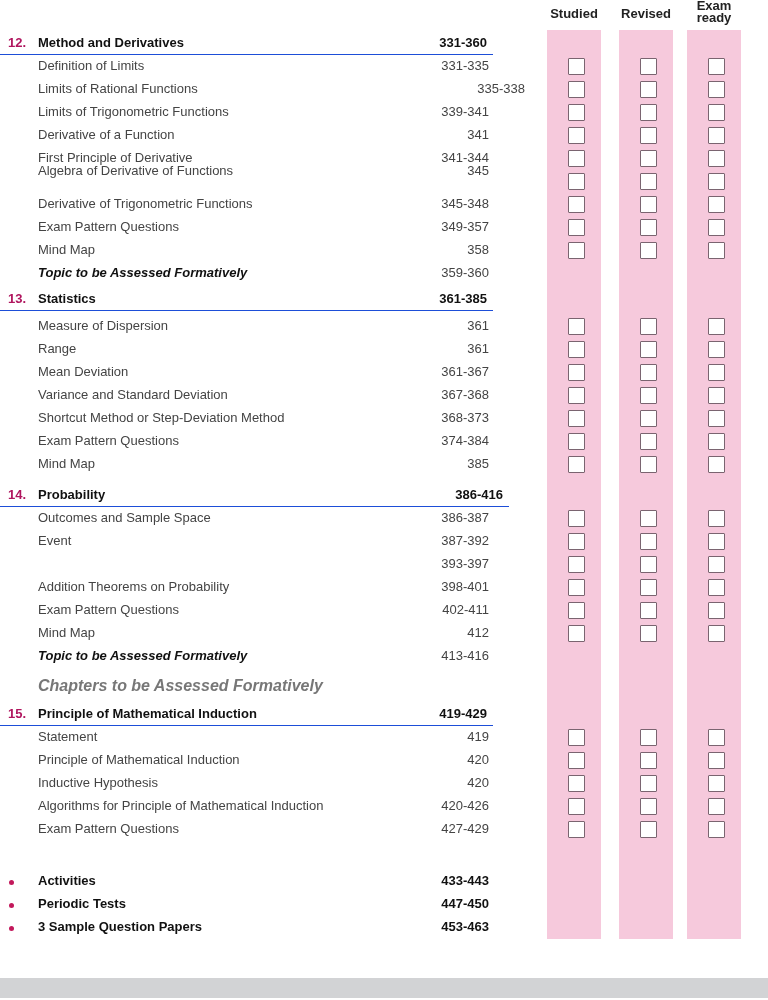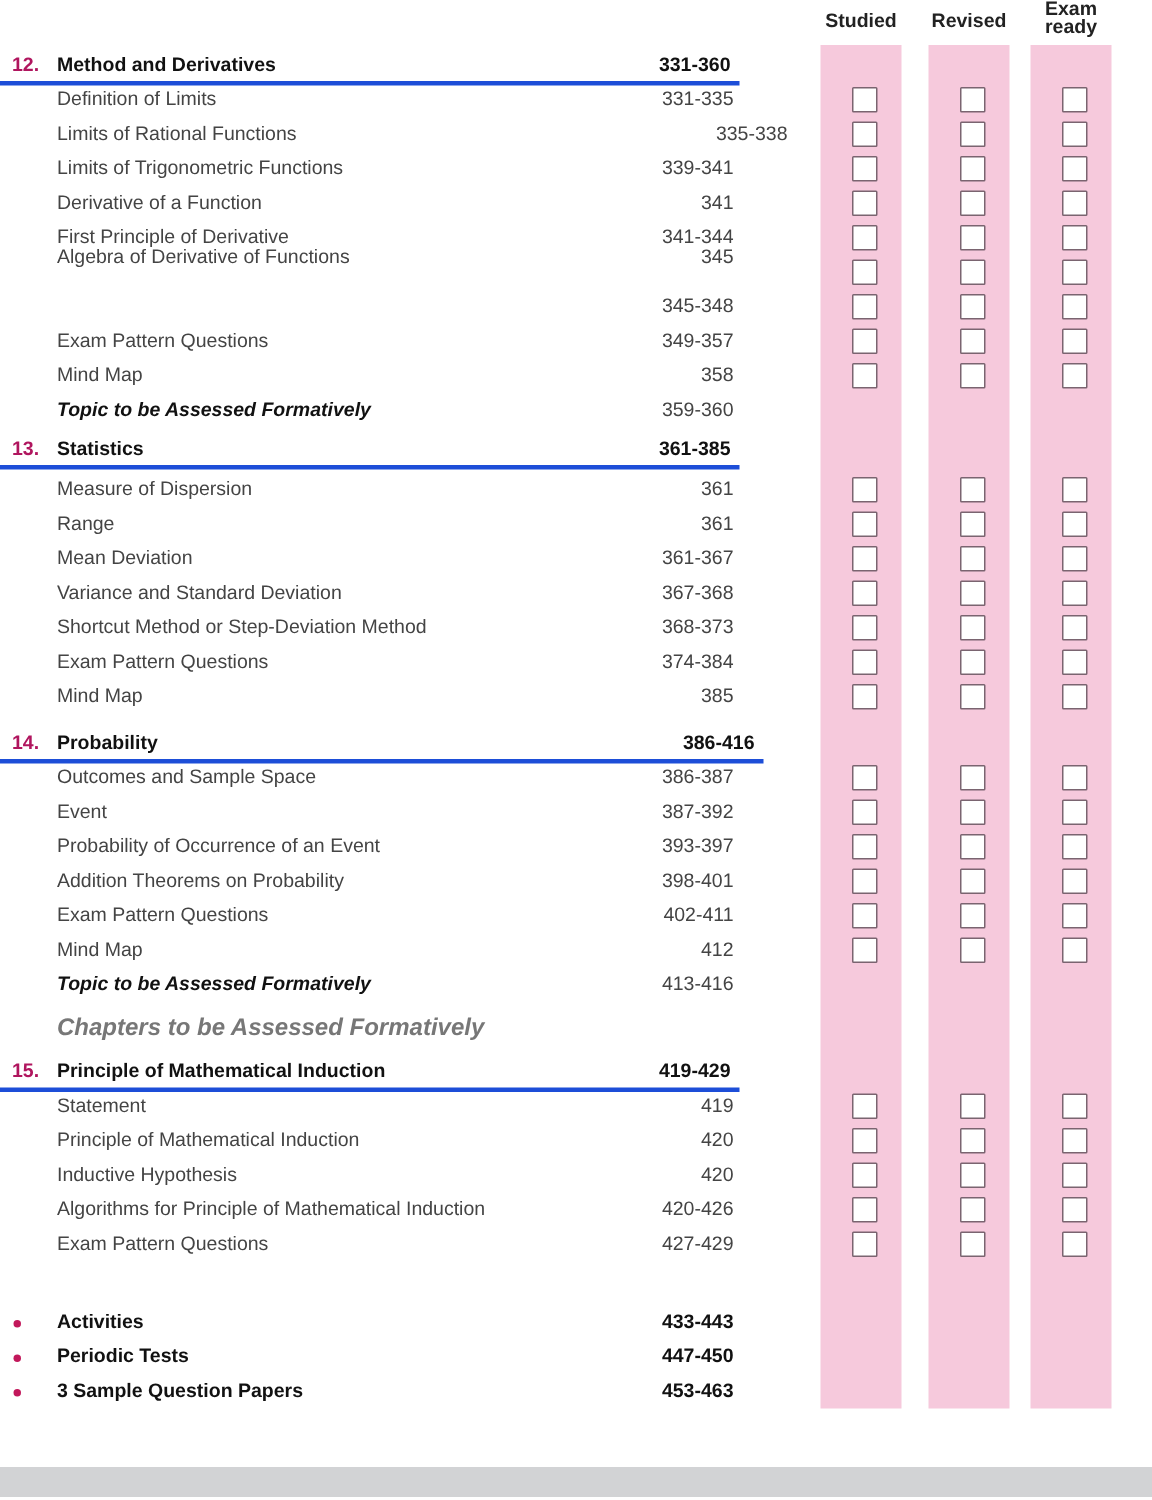--- a/index.html
+++ b/index.html
@@ -24,21 +24,21 @@
   }
   .row .title {
     position: absolute; left: 38px; top: 3px; font-size: 13px; color: #444;
     white-space: nowrap; font-family: "Liberation Sans", sans-serif;
   }
   .row .pages {
     position: absolute; right: 6px; top: 3px; font-size: 13px; color: #444;
     font-family: "Liberation Sans", sans-serif;
   }
   .row.chapter .title, .row.chapter .pages { font-weight: bold; color: #111; }
-  .row.chapter { border-bottom: 3px solid #1d4ed8; height: 22px; width: 493px; left: 0; }
+  .row.chapter { border-bottom: 1px solid #1d4ed8; height: 22px; width: 493px; left: 0; }
   .row.italic .title { font-style: italic; font-weight: bold; color: #111; }
   .row.extra .title, .row.extra .pages { font-weight: bold; color: #111; }
   .row .bullet {
     position: absolute; left: 9px; top: 10px; width: 5px; height: 5px; border-radius: 50%;
     background: #c2185b;
   }
   .sectionhead {
     position: absolute; left: 38px; font-size: 16px; font-style: italic; font-weight: bold;
     color: #777; font-family: "Liberation Sans", sans-serif;
   }
@@ -88,20 +88,21 @@
     </div>
     <div class="row topic" style="top: 147px;">
       <span class="title">First Principle of Derivative</span>
       <span class="pages">341-344</span>
     </div>
     <div class="row topic" style="top: 160px;">
       <span class="title">Algebra of Derivative of Functions</span>
       <span class="pages">345</span>
     </div>
     <div class="row topic" style="top: 193px;">
+      <span class="title">Derivative of Trigonometric Functions</span>
       <span class="pages">345-348</span>
     </div>
     <div class="row topic" style="top: 216px;">
       <span class="title">Exam Pattern Questions</span>
       <span class="pages">349-357</span>
     </div>
     <div class="row topic" style="top: 239px;">
       <span class="title">Mind Map</span>
       <span class="pages">358</span>
     </div>
@@ -149,21 +150,20 @@
     </div>
     <div class="row topic" style="top: 507px;">
       <span class="title">Outcomes and Sample Space</span>
       <span class="pages">386-387</span>
     </div>
     <div class="row topic" style="top: 530px;">
       <span class="title">Event</span>
       <span class="pages">387-392</span>
     </div>
     <div class="row topic" style="top: 553px;">
-      <span class="title">Probability of Occurrence of an Event</span>
       <span class="pages">393-397</span>
     </div>
     <div class="row topic" style="top: 576px;">
       <span class="title">Addition Theorems on Probability</span>
       <span class="pages">398-401</span>
     </div>
     <div class="row topic" style="top: 599px;">
       <span class="title">Exam Pattern Questions</span>
       <span class="pages">402-411</span>
     </div>

